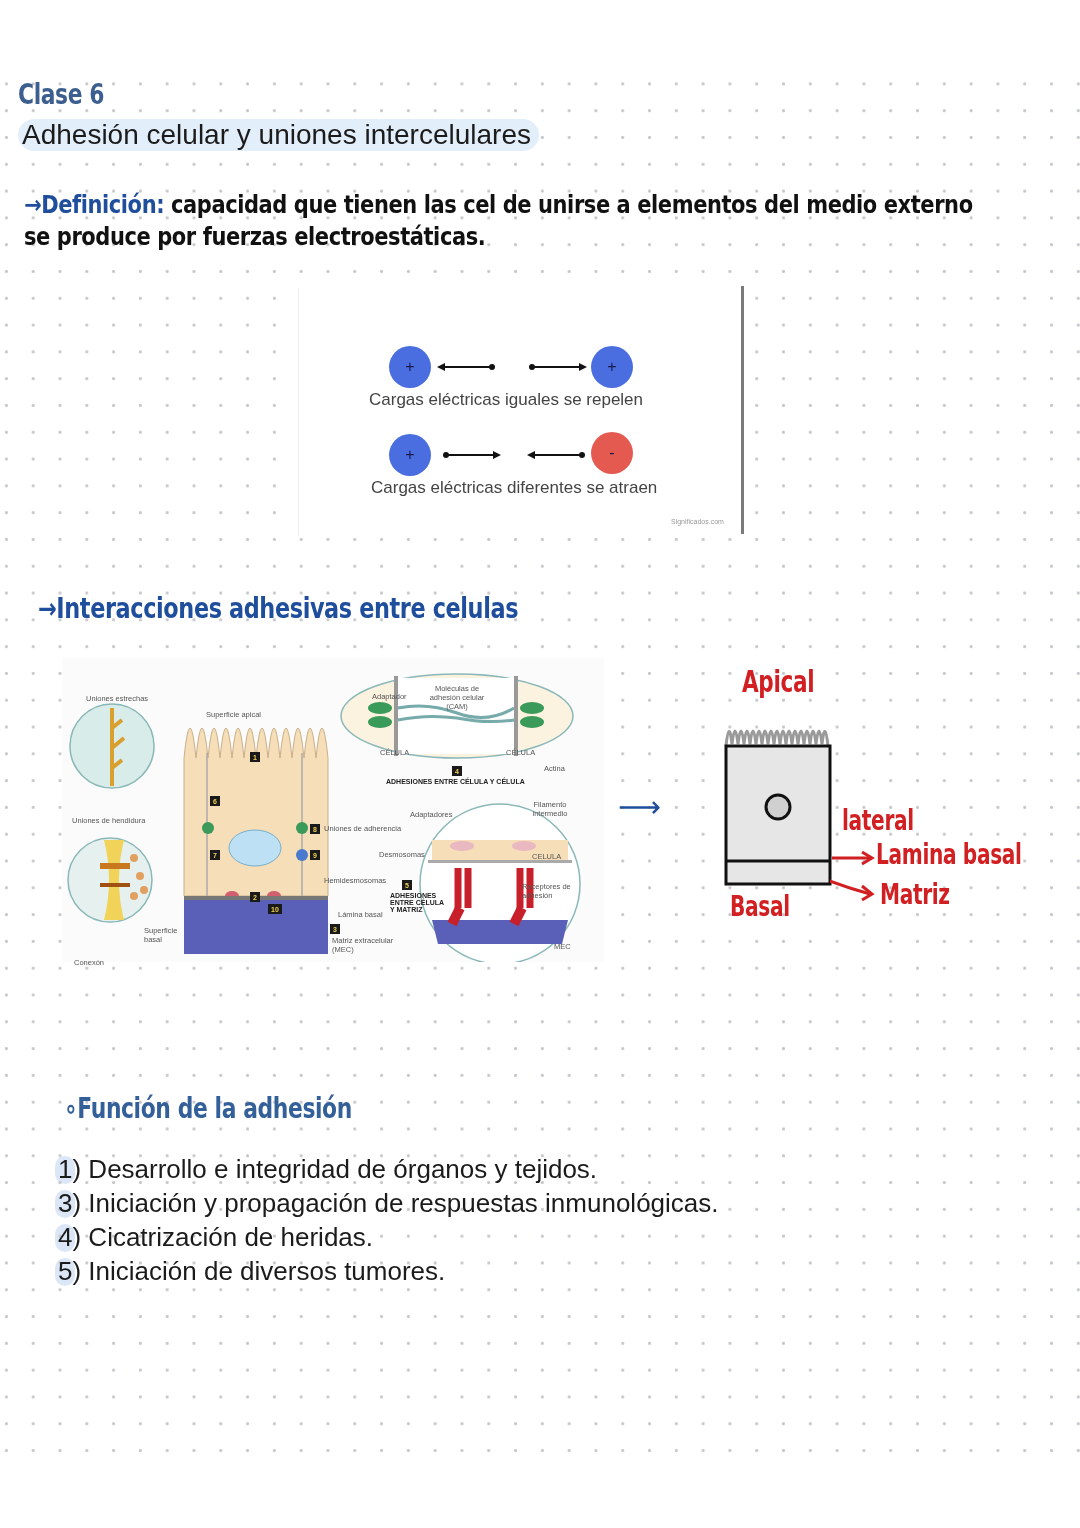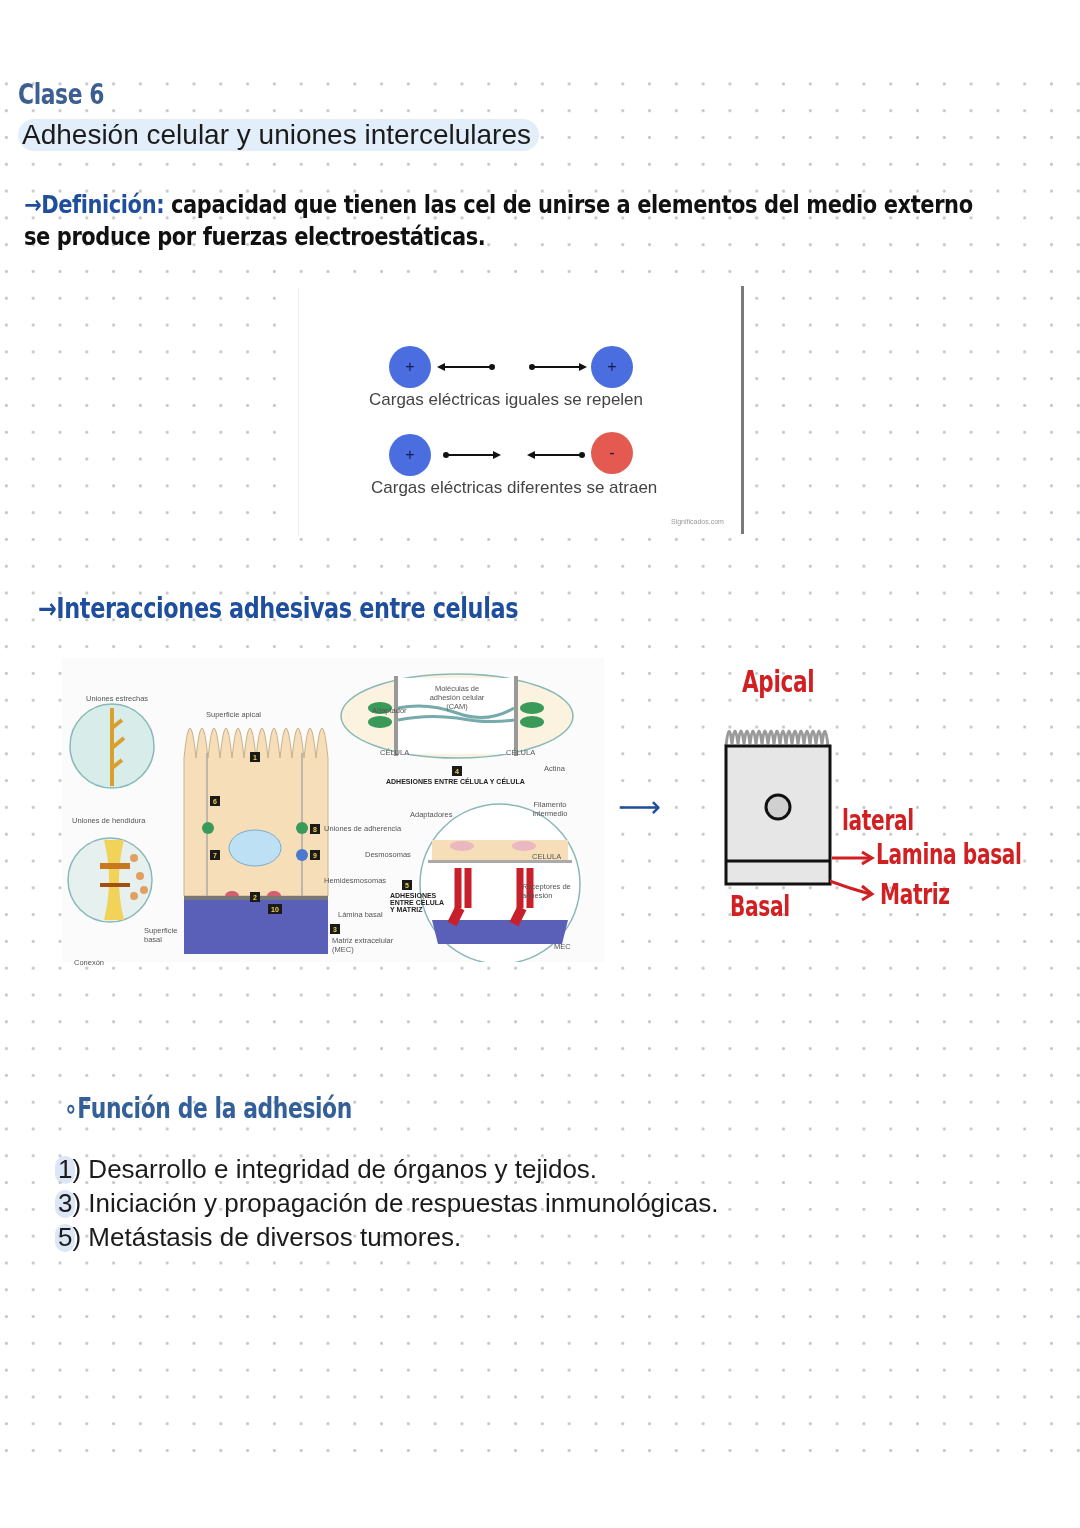--- a/index.html
+++ b/index.html
@@ -164,27 +164,27 @@
     <path d="M396 210 L396 250 M406 210 L406 250 M458 210 L458 250 M468 210 L468 250" stroke="#c8202a" stroke-width="7"></path>
     <path d="M398 250 L390 266 M460 250 L452 266" stroke="#c8202a" stroke-width="10"></path>
   </svg>
 
   <div class="abs small-label" style="left:24px; top:36px;">Uniones estrechas</div>
   <div class="abs small-label" style="left:10px; top:158px;">Uniones de hendidura</div>
   <div class="abs small-label" style="left:12px; top:268px;margin-top:32px;">Conexón</div>
   <div class="abs small-label" style="left:82px; top:268px; width:40px; white-space:normal;">Superficie basal</div>
   <div class="abs small-label" style="left:144px; top:52px;">Superficie apical</div>
   <div class="abs small-label" style="left:262px; top:166px;">Uniones de adherencia</div>
-  <div class="abs small-label" style="left:258px; top:192px;padding-left:45px;">Desmosomas</div>
+  <div class="abs small-label" style="left:272px; top:192px;padding-left:45px;">Desmosomas</div>
   <div class="abs small-label" style="left:262px; top:218px;">Hemidesmosomas</div>
   <div class="abs small-label" style="left:276px; top:252px;">Lámina basal</div>
   <div class="abs small-label" style="left:270px; top:278px;">Matriz extracelular</div>
   <div class="abs small-label" style="left:270px; top:287px;">(MEC)</div>
 
-  <div class="abs small-label" style="left:310px; top:48px;">Adaptador</div>
+  <div class="abs small-label" style="left:310px; top:34px;">Adaptador</div>
   <div class="abs small-label" style="left:366px; top:26px; width:58px; white-space:normal; text-align:center;">Moléculas de adhesión celular (CAM)</div>
   <div class="abs small-label" style="left:318px; top:90px;">CÉLULA</div>
   <div class="abs small-label" style="left:444px; top:90px;">CÉLULA</div>
   <div class="abs small-label" style="left:482px; top:106px;">Actina</div>
   <div class="abs tiny-bold" style="left:324px; top:120px;">ADHESIONES ENTRE CÉLULA Y CÉLULA</div>
 
   <div class="abs small-label" style="left:348px; top:152px;">Adaptadores</div>
   <div class="abs small-label" style="left:466px; top:142px; width:44px; white-space:normal; text-align:center;">Filamento intermedio</div>
   <div class="abs small-label" style="left:470px; top:194px;">CELULA</div>
   <div class="abs small-label" style="left:460px; top:224px; width:50px; white-space:normal;">Receptores de adhesión</div>
@@ -240,14 +240,15 @@
 <div class="abs hand cell-label" style="left:742px; top:664px; transform:scaleX(0.72); transform-origin:left;">Apical</div>
 <div class="abs hand cell-label" style="left:842px; top:804px; font-size:28px; transform:scaleX(0.72); transform-origin:left;">lateral</div>
 <div class="abs hand cell-label" style="left:876px; top:838px; font-size:28px; transform:scaleX(0.72); transform-origin:left;">Lamina basal</div>
 <div class="abs hand cell-label" style="left:880px; top:878px; font-size:28px; transform:scaleX(0.72); transform-origin:left;">Matriz</div>
 <div class="abs hand cell-label" style="left:730px; top:890px; font-size:28px; transform:scaleX(0.72); transform-origin:left;">Basal</div>
 
 <div class="abs hand func-title">∘Función de la adhesión</div>
 <div class="abs func-list">
   <div class="func-item"><span class="num">1)</span><span> Desarrollo e integridad de órganos y tejidos.</span></div>
   <div class="func-item"><span class="num">3)</span><span> Iniciación y propagación de respuestas inmunológicas.</span></div>
-  <div class="func-item"><span class="num">5)</span><span> Metástasis de diversos tumores.</span></div>
+  <div class="func-item"><span class="num">4)</span><span> Cicatrización de heridas.</span></div>
+  <div class="func-item"><span class="num">5)</span><span> Iniciación de diversos tumores.</span></div>
 </div>
 
 </body></html>

